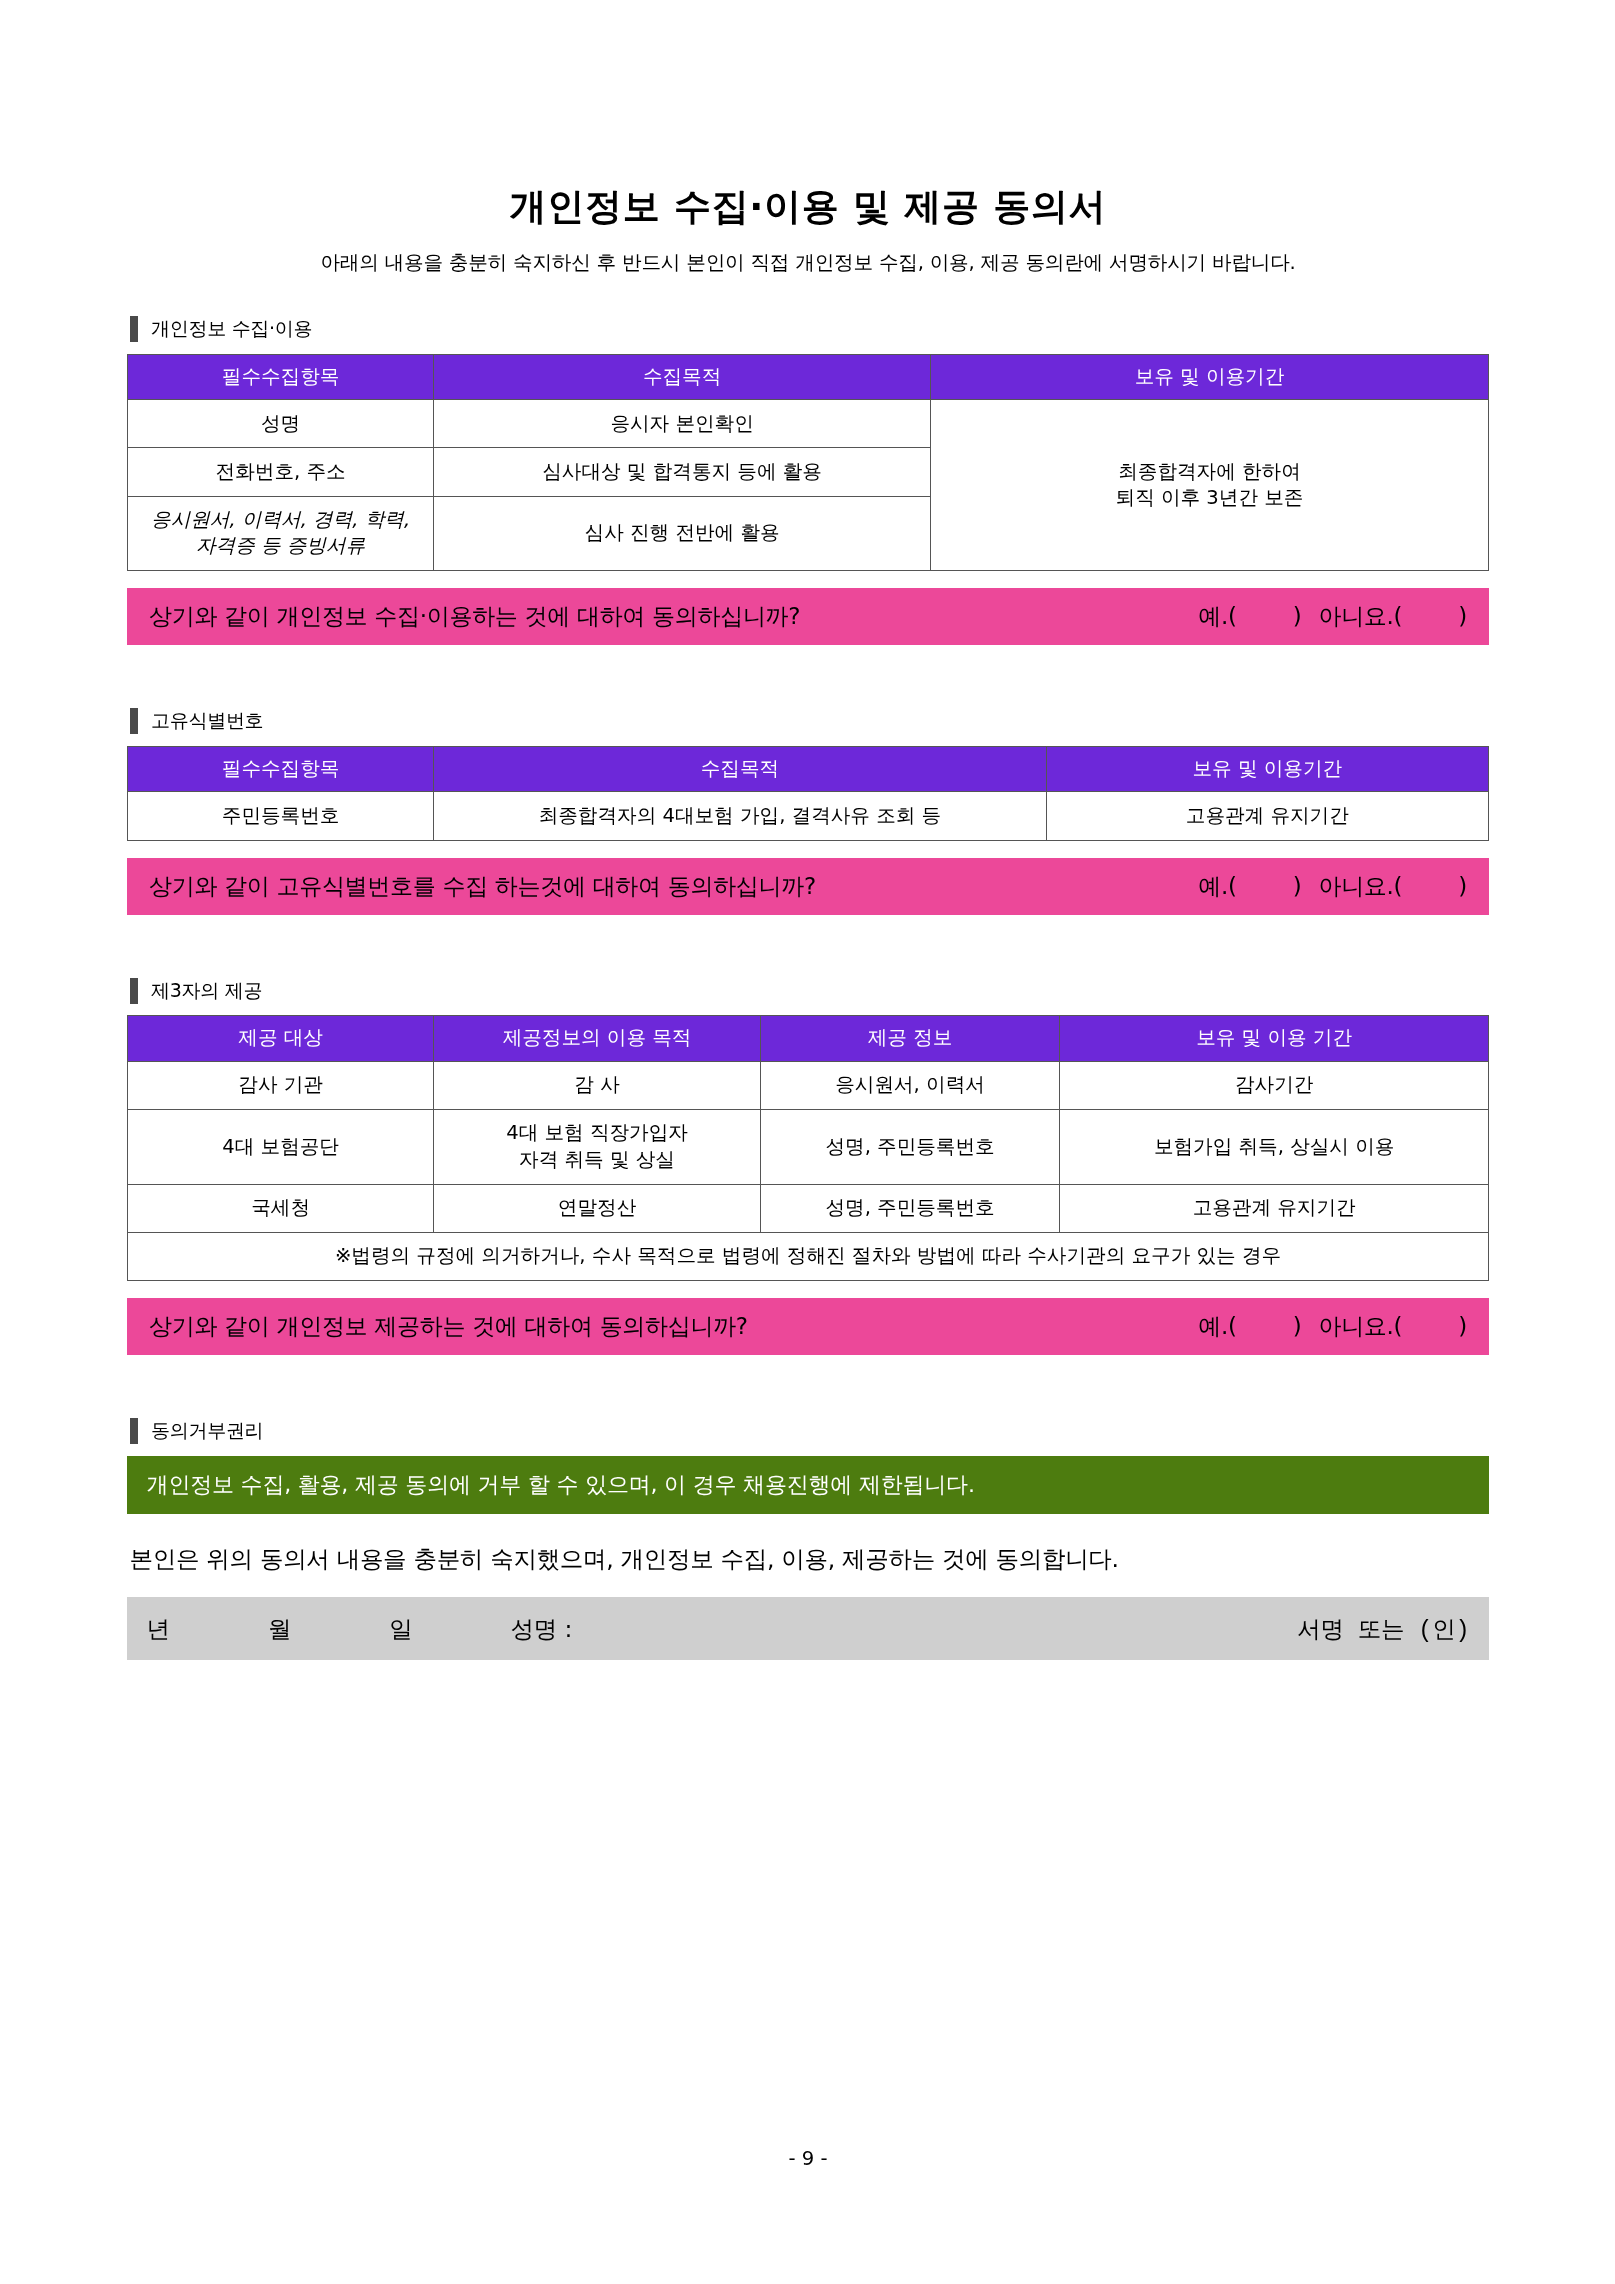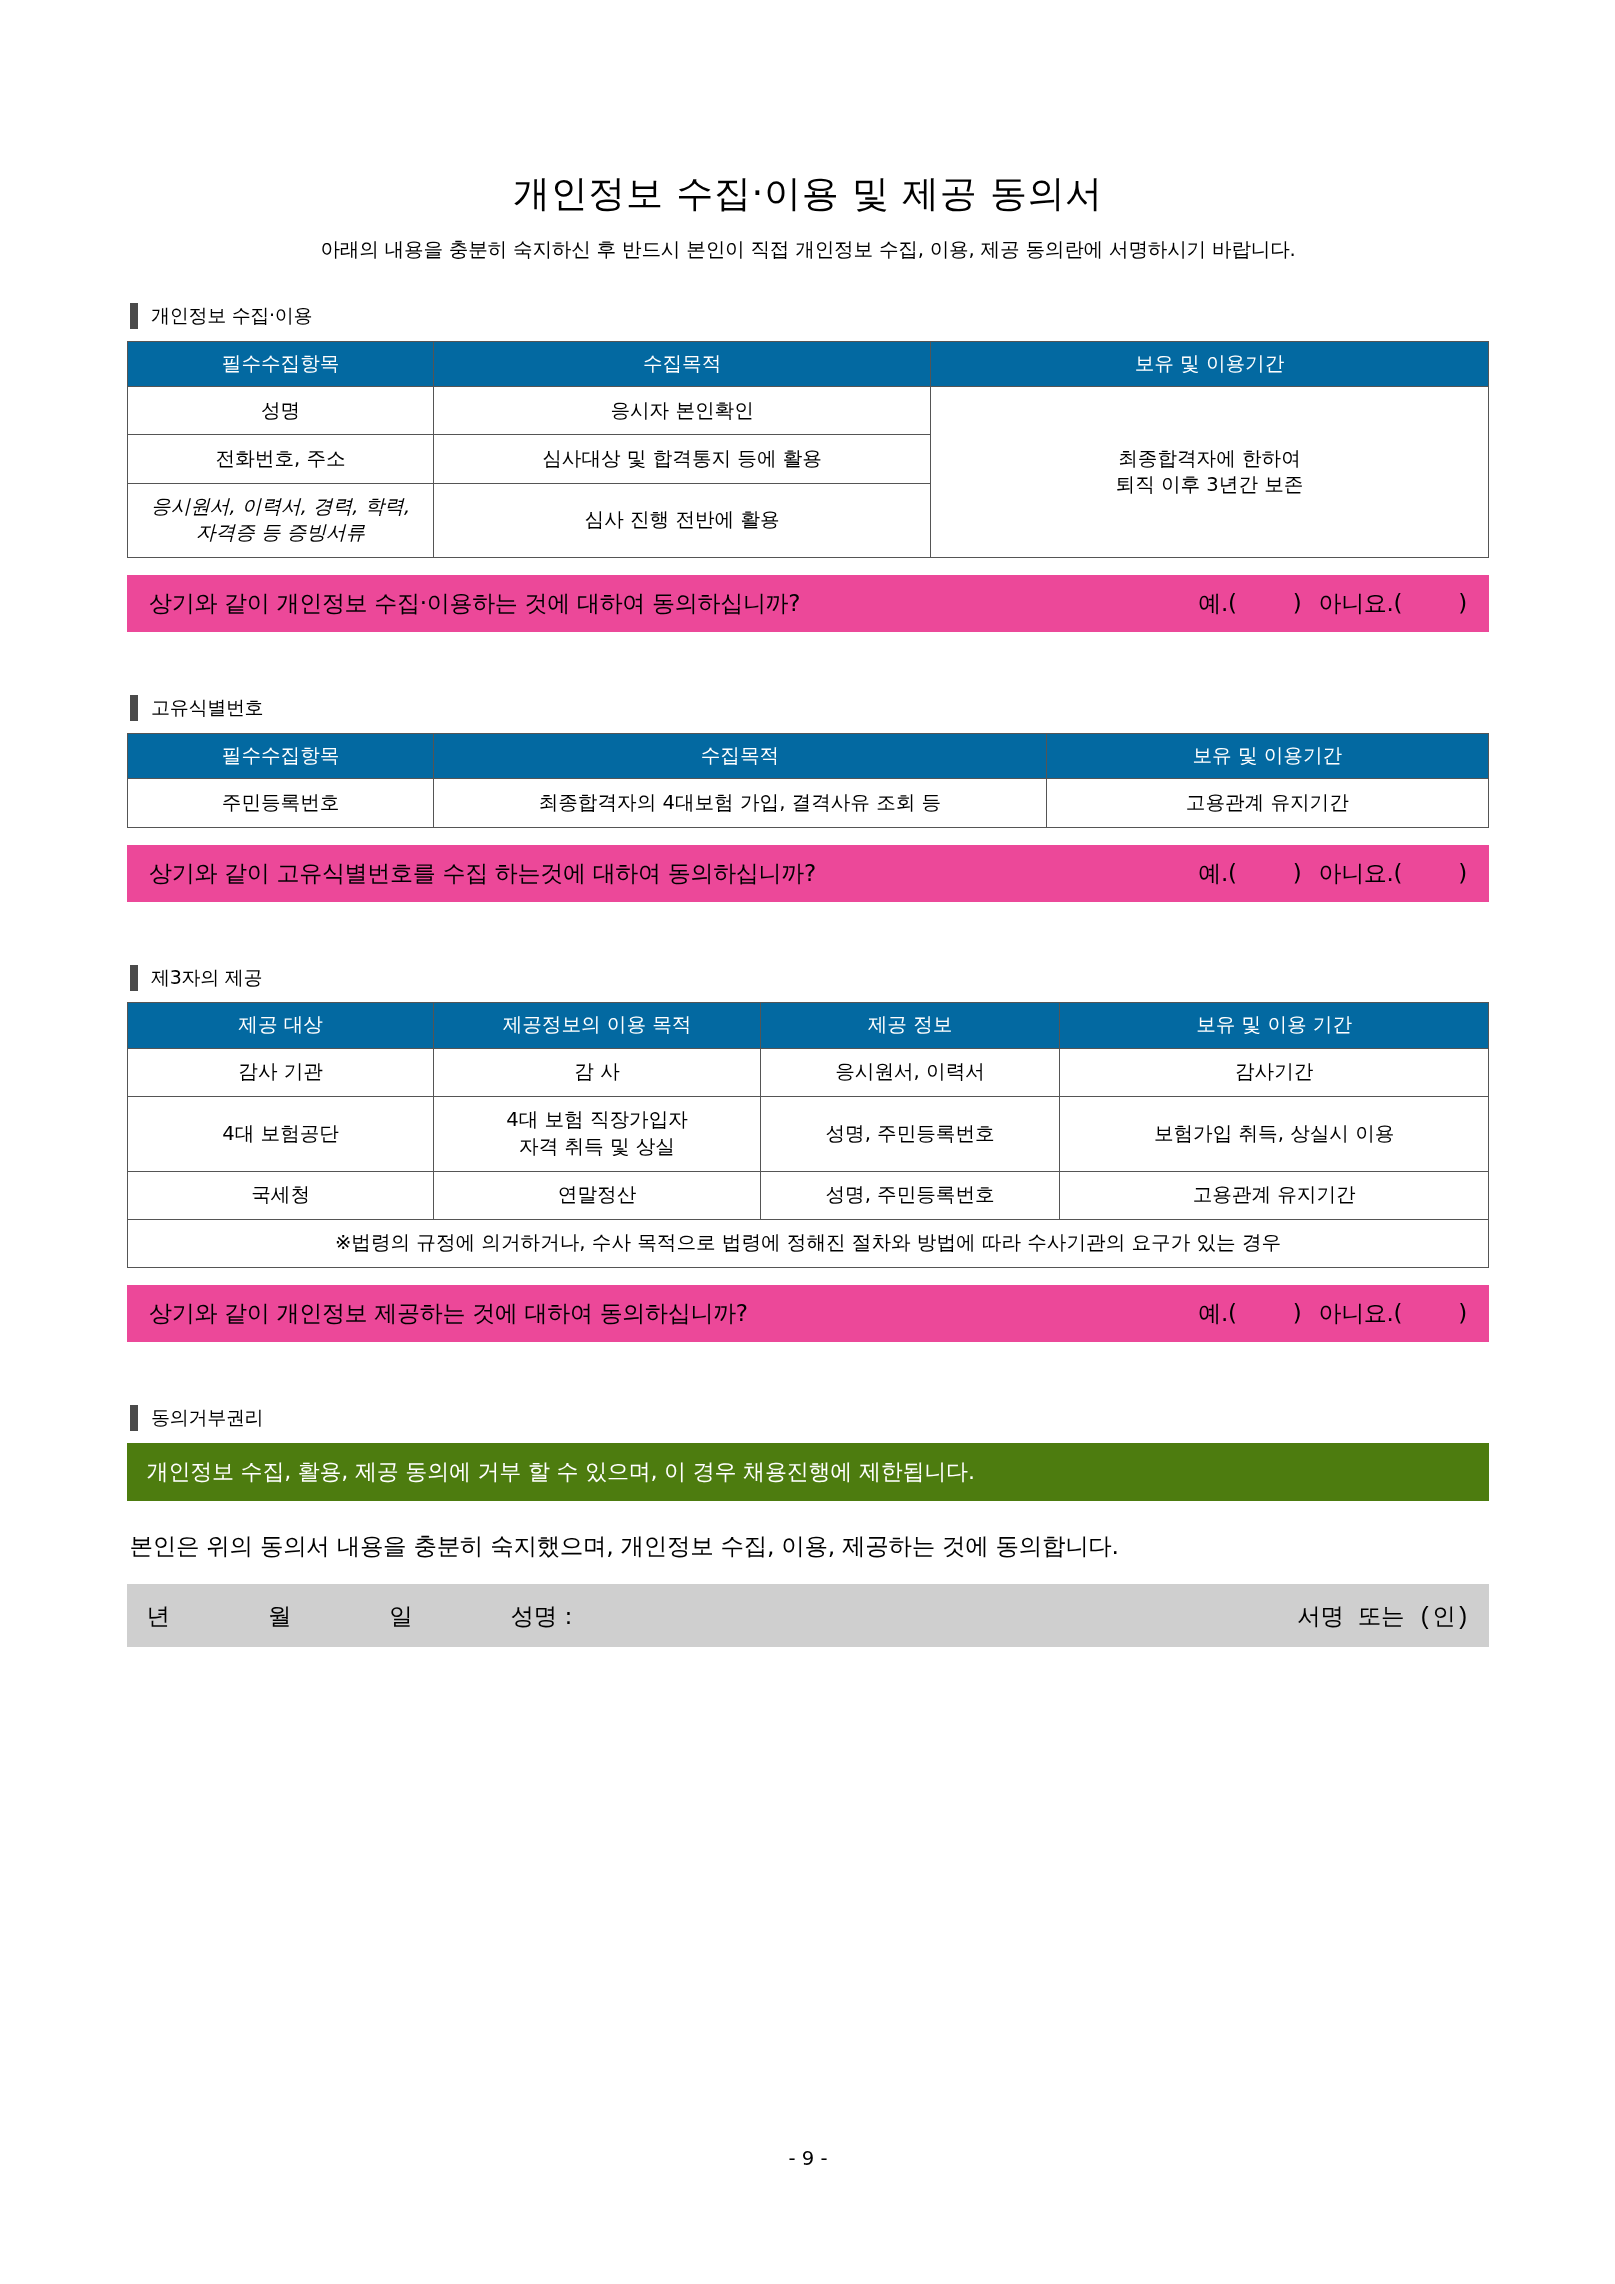--- a/index.html
+++ b/index.html
@@ -15,23 +15,23 @@
     width: 1616px;
     height: 2284px;
     box-sizing: border-box;
     padding: 166px 127px 39px 127px;
     position: relative;
     background: #ffffff;
   }
   .doc-title {
     text-align: center;
     font-size: 37px;
-    font-weight: normal;
+    font-weight: bold;
     letter-spacing: 0.7px;
-    margin: 3px 0 17px 0;
+    margin: 16px 0 17px 0;
   }
   .doc-subtitle {
     text-align: center;
     font-size: 19.6px;
     margin: 12px 0 40px 0;
     letter-spacing: -0.2px;
   }
   .section-head {
     display: flex;
     align-items: center;
@@ -57,21 +57,21 @@
   }
   table.grid th, table.grid td {
     border: 1.3px solid #555555;
     text-align: center;
     vertical-align: middle;
     font-size: 19.6px;
     padding: 10.4px 6.5px;
     line-height: 1.35;
   }
   table.grid th {
-    background: #0369a1;
+    background: #6d28d9;
     color: #ffffff;
     font-weight: normal;
     font-size: 19.6px;
     padding: 9px 12px;
   }
   td.left {
     text-align: left;
     padding-left: 14.3px;
   }
   td.note {

